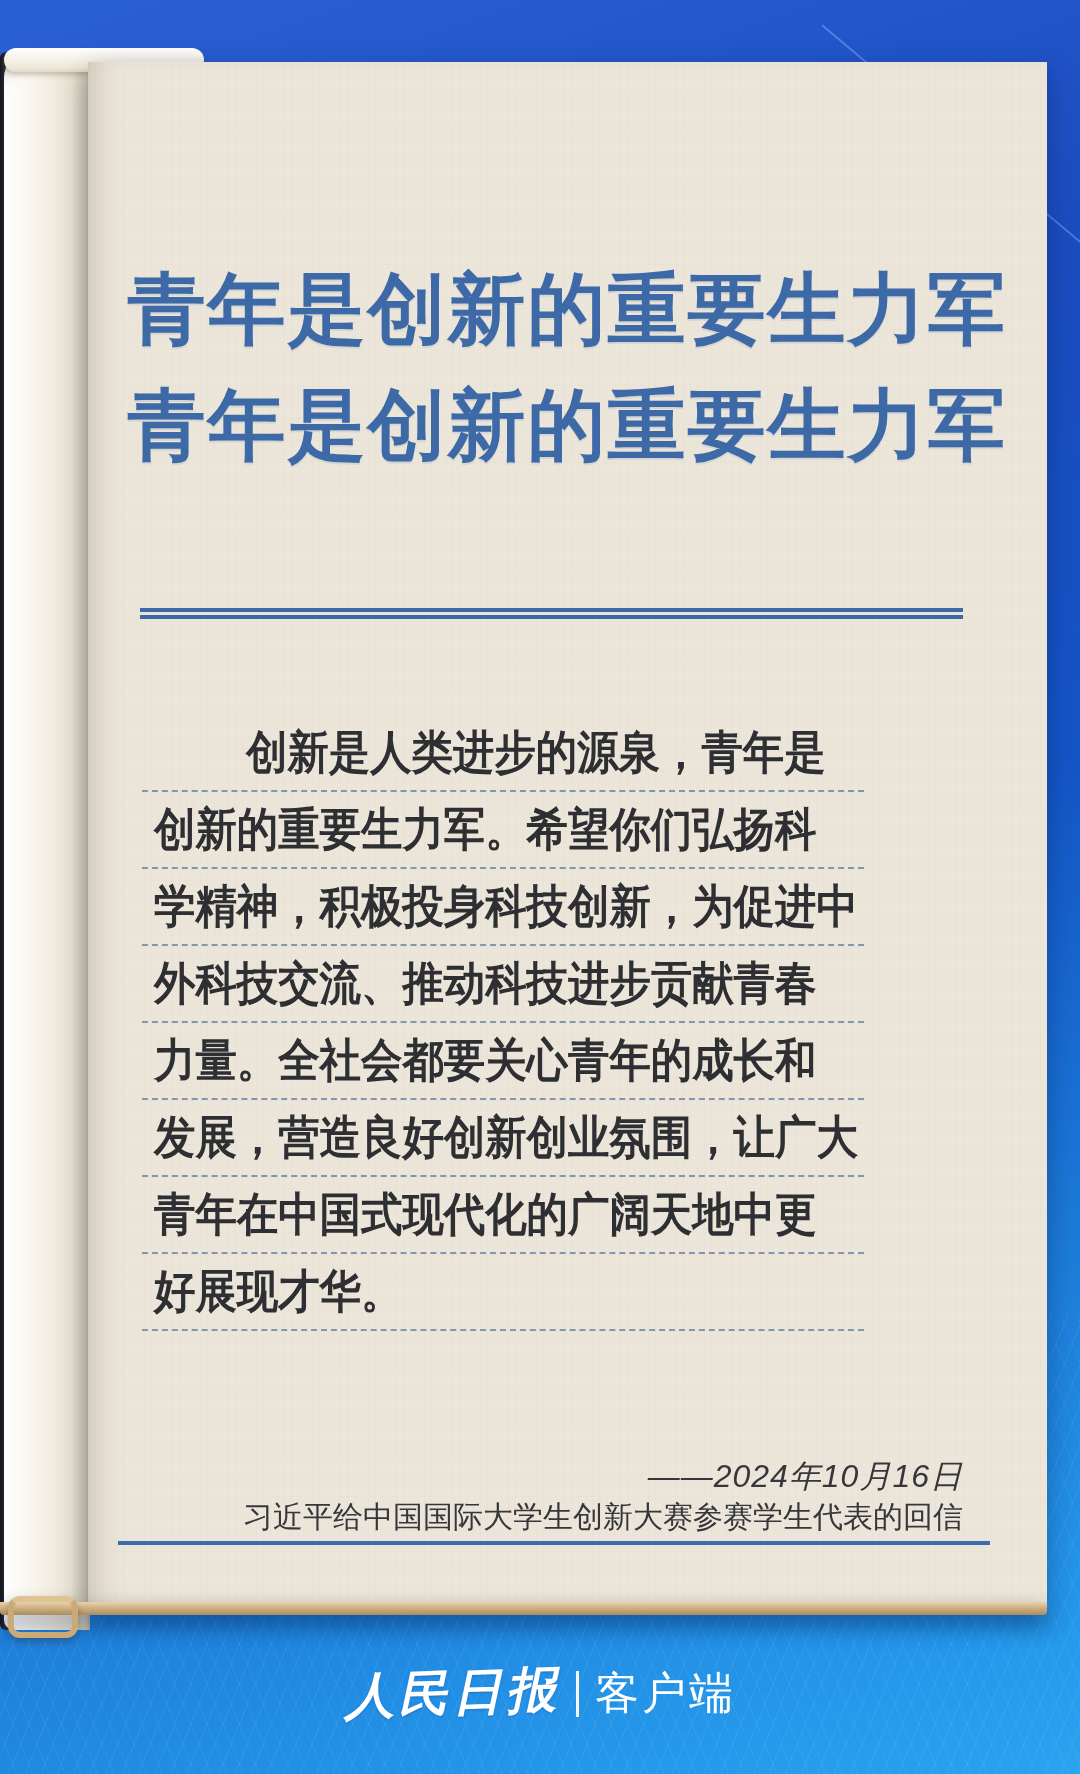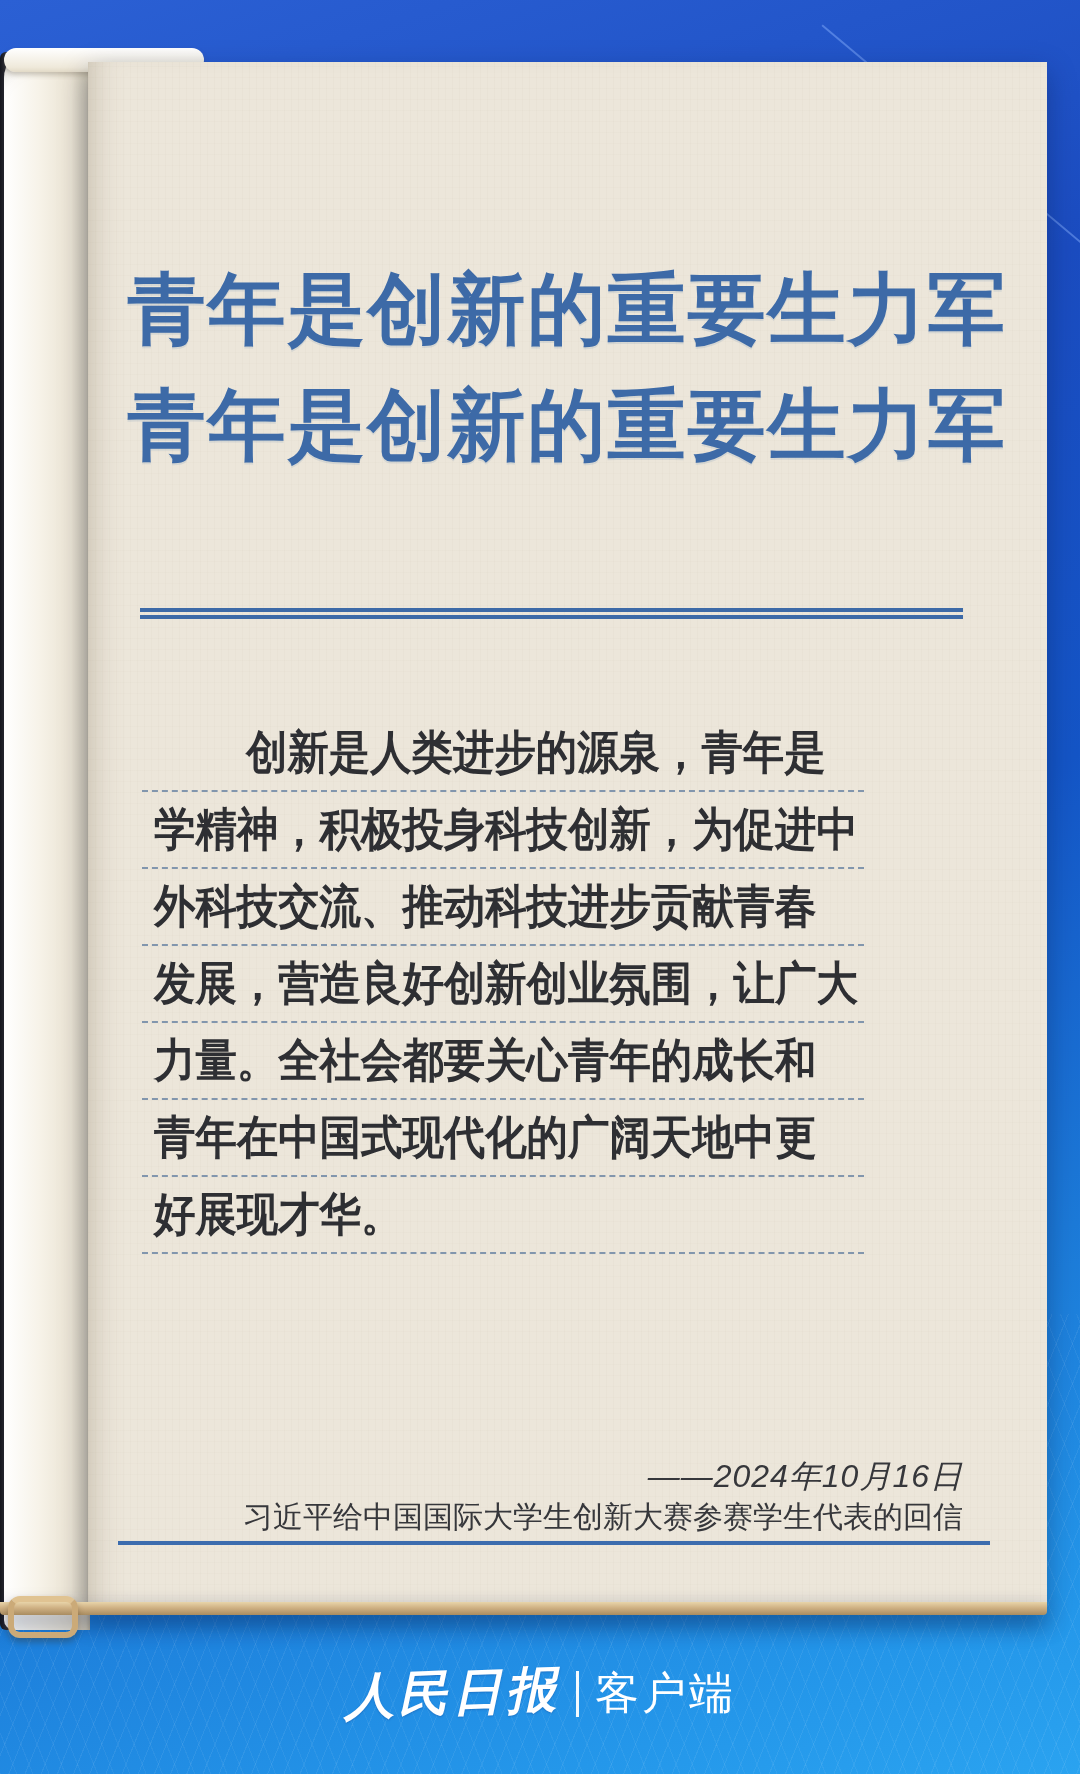--- a/index.html
+++ b/index.html
@@ -110,30 +110,33 @@
     <div>青年是创新的重要生力军</div>
   </div>
 
   <div class="double-rule"></div>
 
   <div class="body-block">
       <div class="ruled-line indent">
         <span class="line-text">创新是人类进步的源泉，青年是</span>
       </div>
       <div class="ruled-line">
+        <span class="line-text">创新的重要生力军。希望你们弘扬科</span>
+      </div>
+      <div class="ruled-line">
         <span class="line-text">学精神，积极投身科技创新，为促进中</span>
       </div>
       <div class="ruled-line">
         <span class="line-text">外科技交流、推动科技进步贡献青春</span>
       </div>
       <div class="ruled-line">
-        <span class="line-text">发展，营造良好创新创业氛围，让广大</span>
+        <span class="line-text">力量。全社会都要关心青年的成长和</span>
       </div>
       <div class="ruled-line">
-        <span class="line-text">力量。全社会都要关心青年的成长和</span>
+        <span class="line-text">发展，营造良好创新创业氛围，让广大</span>
       </div>
       <div class="ruled-line">
         <span class="line-text">青年在中国式现代化的广阔天地中更</span>
       </div>
       <div class="ruled-line">
         <span class="line-text">好展现才华。</span>
       </div>
     </div>
 
   <div class="attrib">

